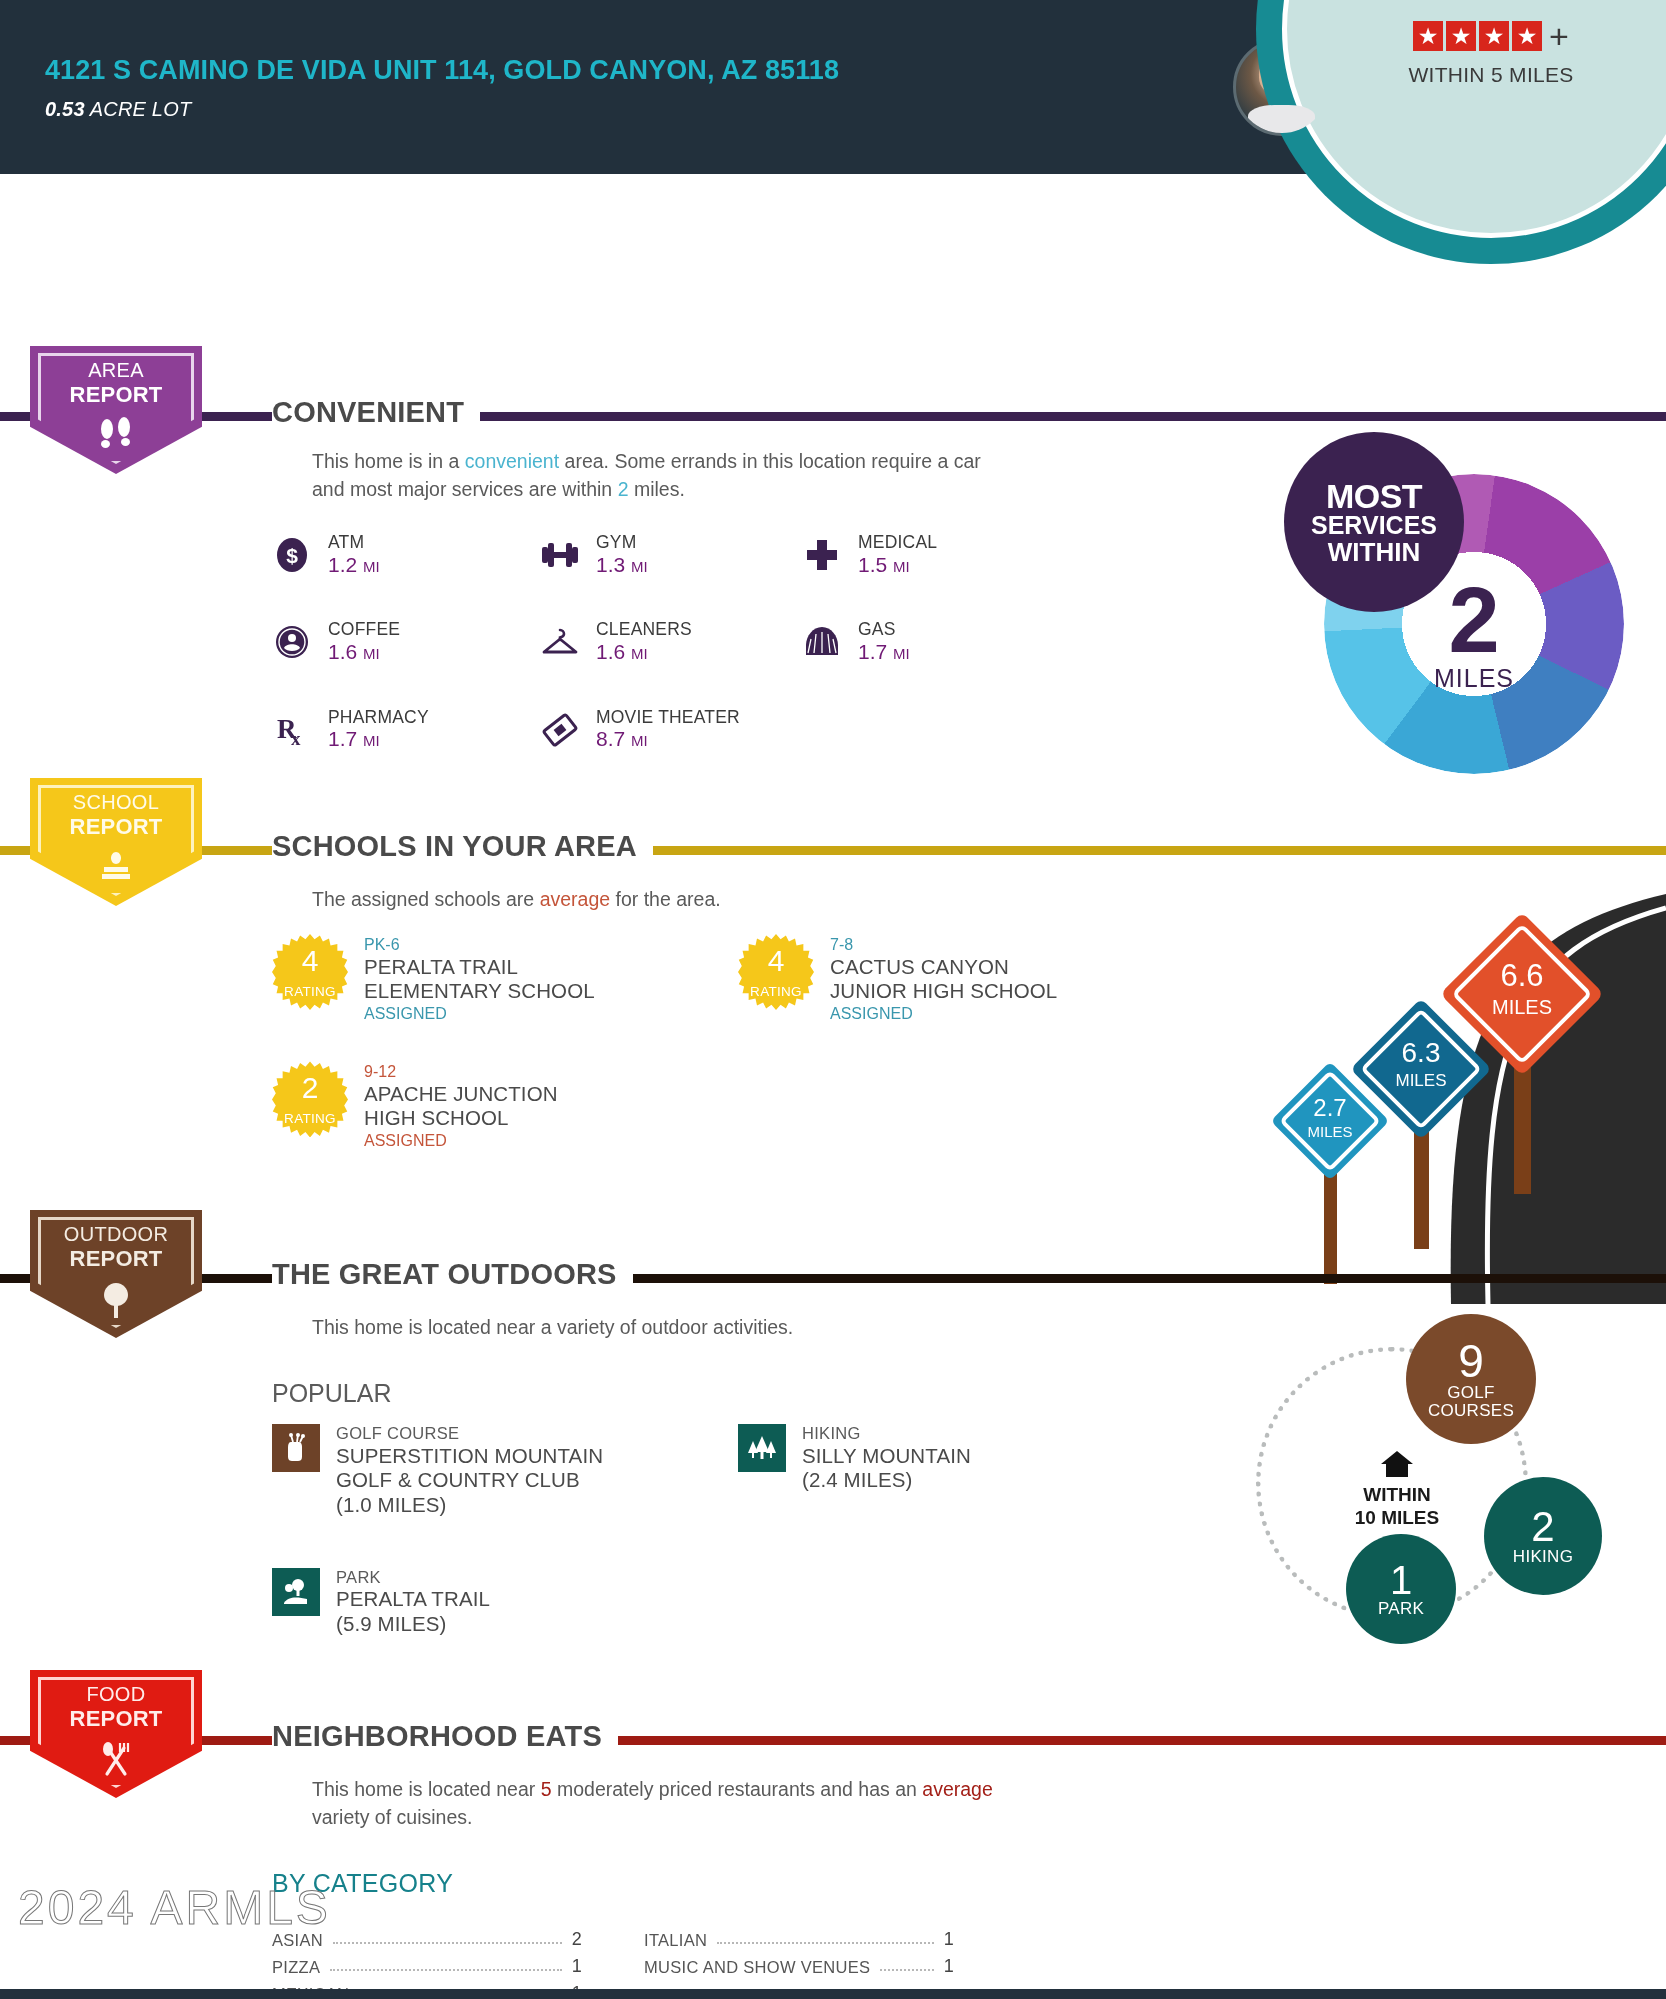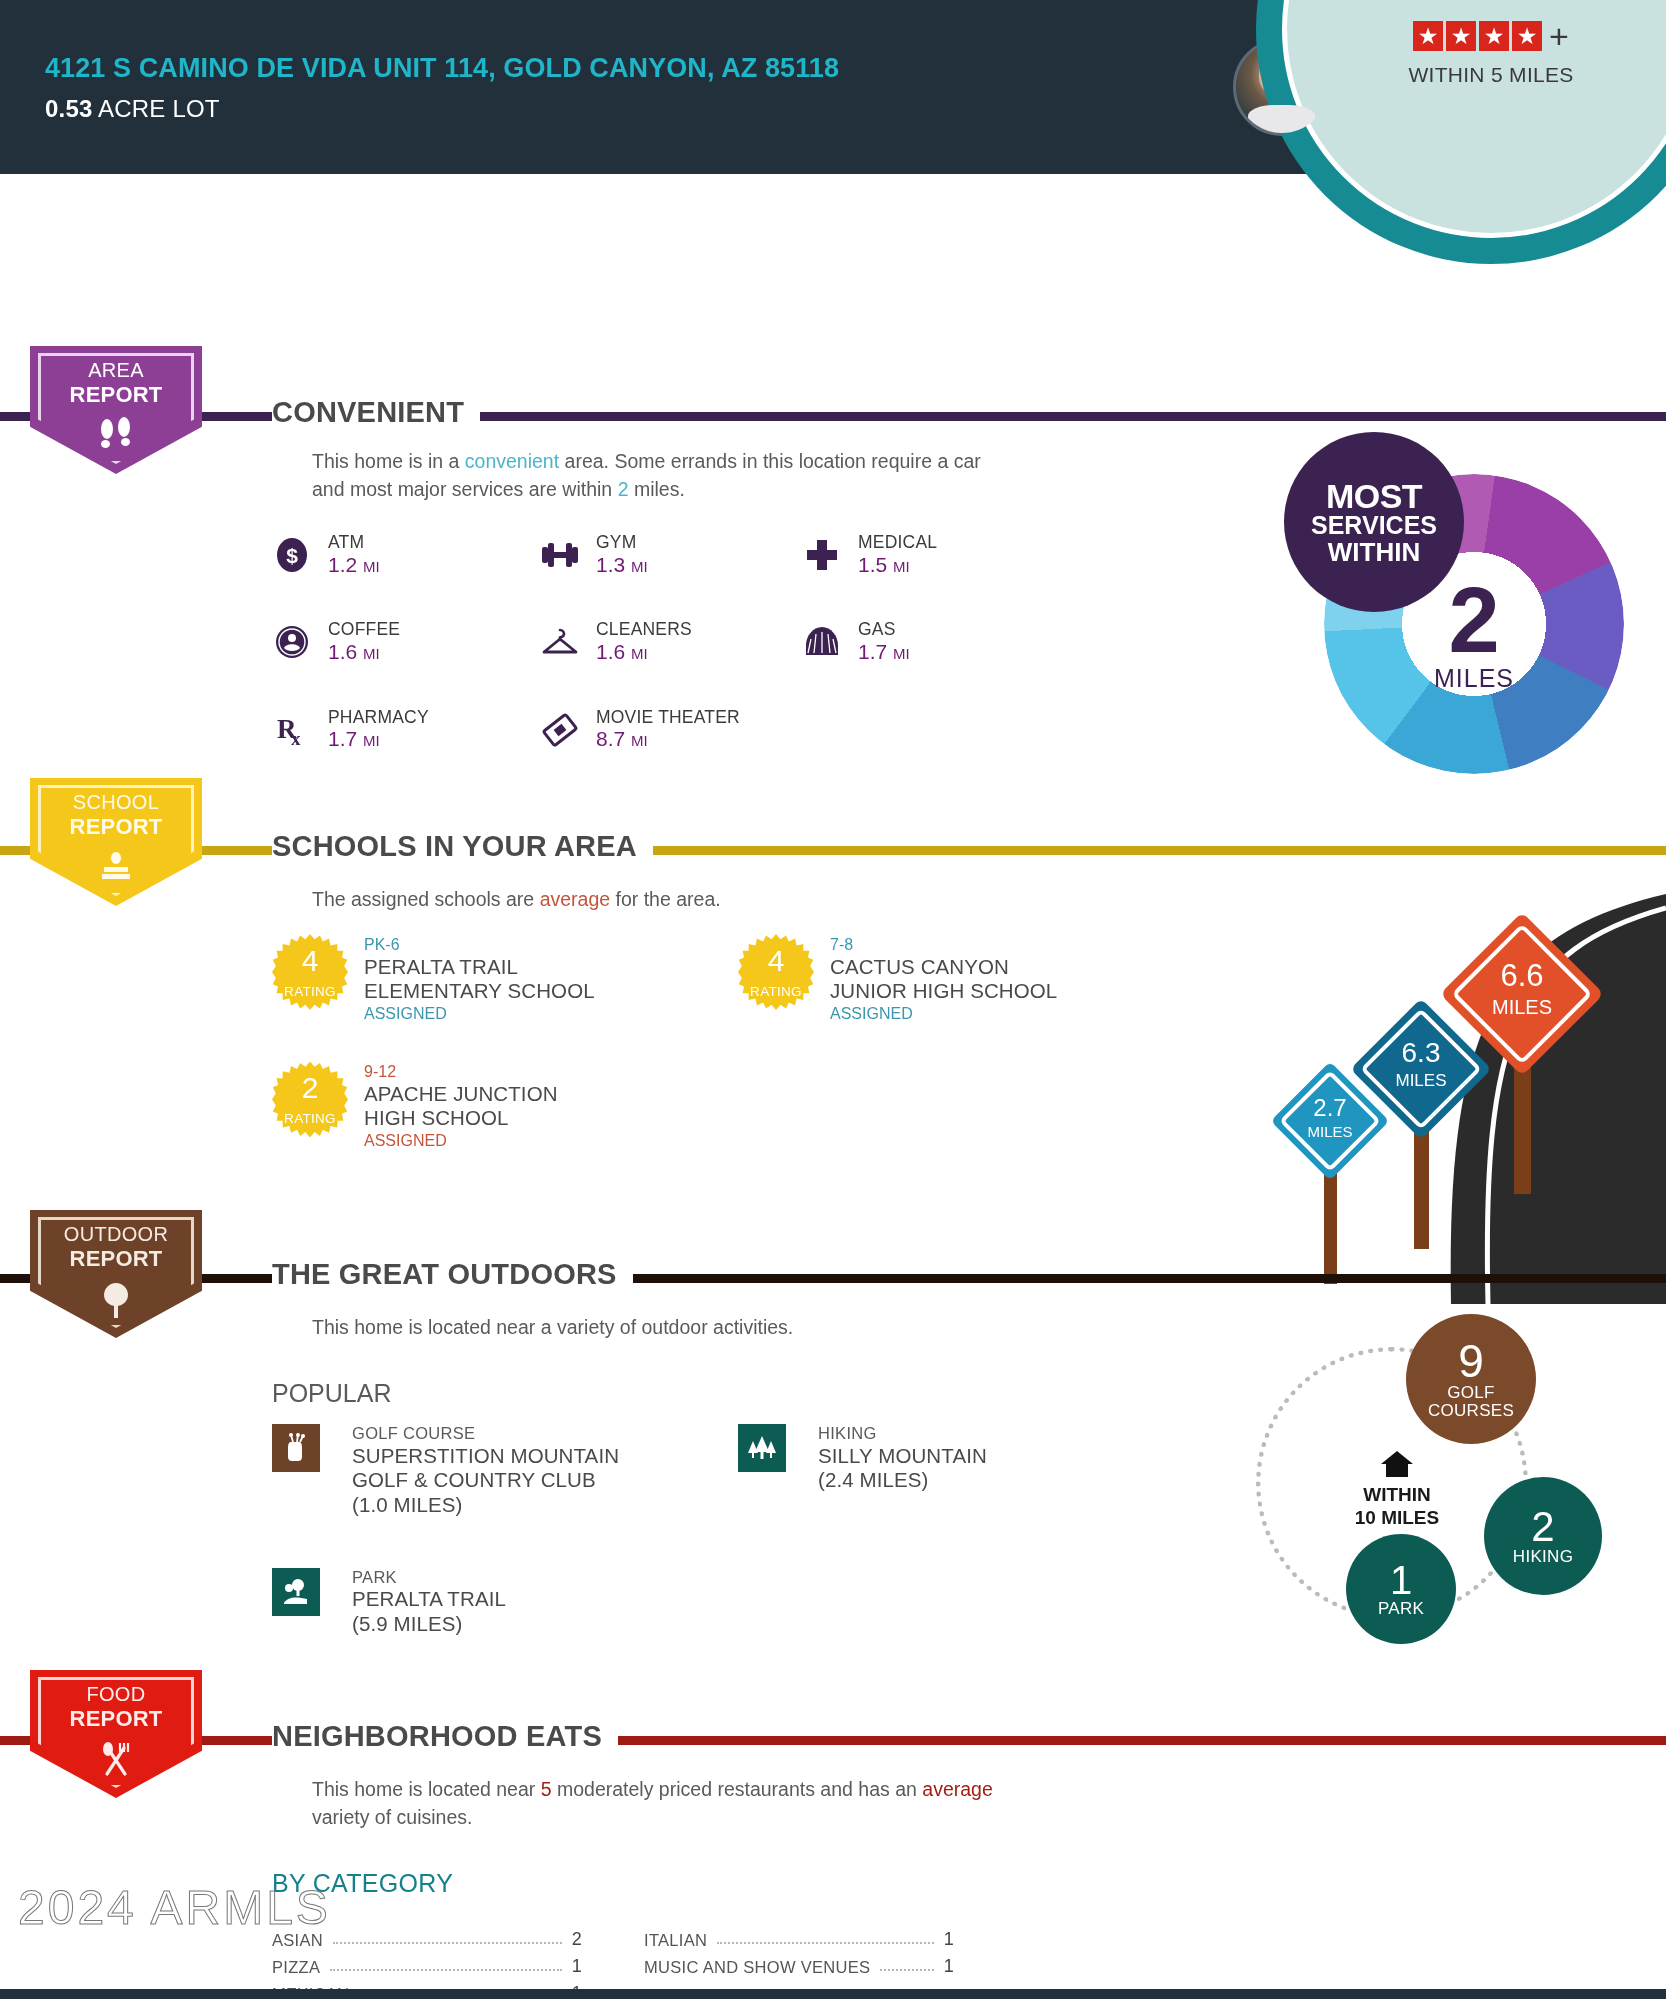--- a/index.html
+++ b/index.html
@@ -22,23 +22,24 @@
   .header-left { padding-left: 45px; flex: 1; }
   .addr {
     color: #1fb6c9;
     font-size: 27px;
     font-weight: bold;
     line-height: 1.28;
     letter-spacing: .1px;
   }
   .lot {
     color: #ffffff;
-    font-size: 24px;
+    font-size: 20px;
     margin-top: 10px;
     letter-spacing: .2px;
+    font-style: italic;
   }
   .lot b { font-weight: bold; }
   .agent {
     display: flex; align-items: flex-start;
     padding-right: 70px; gap: 24px;
   }
   .avatar {
     width: 98px; height: 98px; border-radius: 50%;
     background: radial-gradient(circle at 50% 36%, #caa98e 0 16%, #6d5845 42%, #2b3a42 78%);
     border: 3px solid #5c6b72;
@@ -171,21 +172,21 @@
 
   
   #outdoor-divider { top: 1100px; background: #1c1008; }
   #outdoor-shield { top: 1036px; }
   #outdoor-shield .shield-inner { background:#6d4228; color:#f4ece2; }
   #outdoor-shield .shield-border{ box-shadow: 0 0 0 3px #e6d8c8 inset; }
 
   .popular-hd { position:absolute; left:272px; top:1205px; font-size:25px; color:#5a5a5a;}
   .outdoor-list { position:absolute; left:272px; top:1250px; width: 900px;}
   .od-row { display:flex; gap: 46px; }
-  .od { display:flex; gap: 32px; align-items:flex-start; width: 420px; margin-bottom: 28px;}
+  .od { display:flex; gap: 16px; align-items:flex-start; width: 420px; margin-bottom: 28px;}
   .od-ico { width:48px; height:48px; flex:none; display:flex;
             align-items:center; justify-content:center; color:#fff; font-size:26px;}
   .od-txt { line-height:1.2; }
   .od-cat { font-size:16.5px; color:#5a5a5a; letter-spacing:.3px;}
   .od-name { font-size:20.5px; color:#4a4a4a; letter-spacing:.1px;}
 
   .bubbles { position:absolute; right: 30px; top: 1155px; width: 400px; height: 330px; }
   .bub { position:absolute; border-radius:50%; color:#fff;
          display:flex; flex-direction:column; align-items:center; justify-content:center;
          line-height:1.0; }

